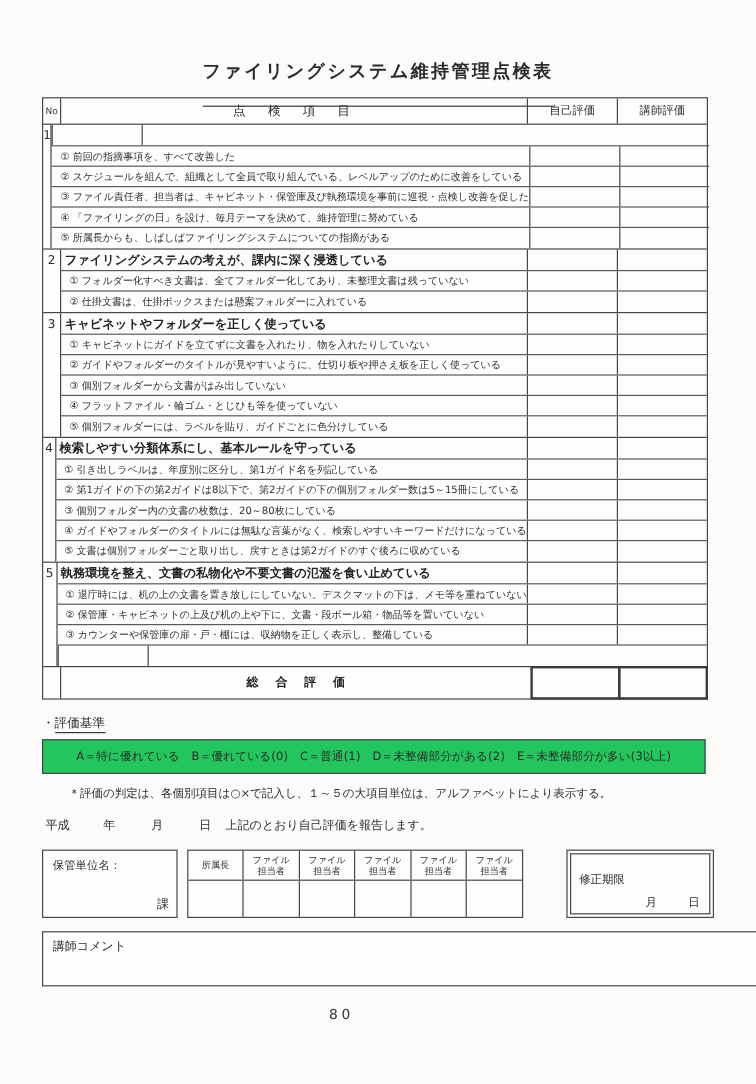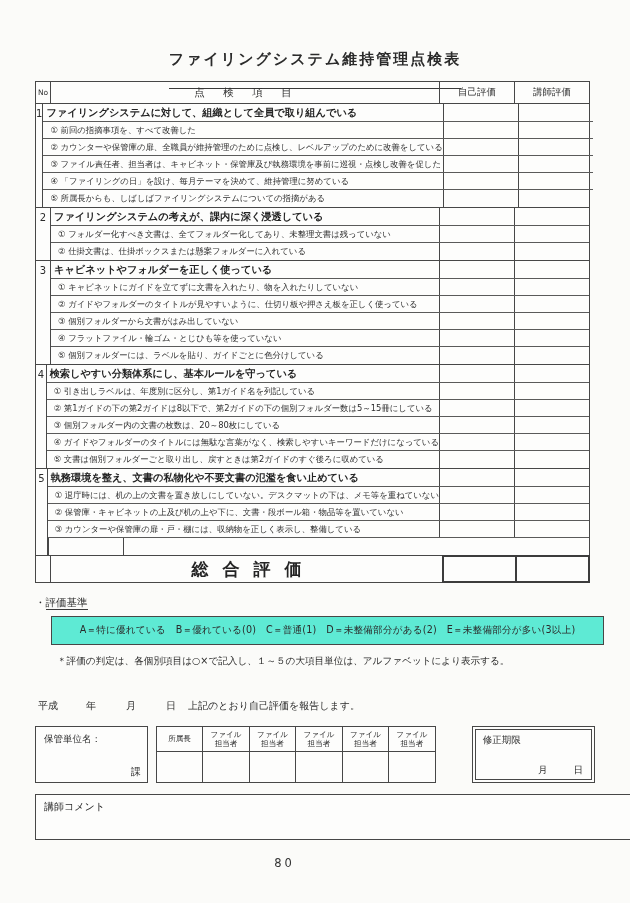--- a/index.html
+++ b/index.html
@@ -62,40 +62,40 @@
     flex:1; display:flex; align-items:center; overflow:hidden; white-space:nowrap;
   }
   .row-main .item-text { font-size:10.2px; font-weight:bold; padding-left:3px; color:#242424; }
   .row-sub  .item-text { font-size:8.4px; padding-left:7px; color:#2e2e2e; }
   .eval-cell { width:75px; border-left:1px solid #474747; }
 
   .total-row { display:flex; height:27px; border-top:1.4px solid #474747; }
   .total-nostrip { width:15px; border-right:1px solid #474747; }
   .total-label {
     flex:1; display:flex; align-items:center; justify-content:center;
-    font-size:17px; font-weight:bold; letter-spacing:14px; color:#242424;
+    font-size:10px; font-weight:bold; letter-spacing:14px; color:#242424;
     padding-left:14px;
   }
   .total-eval {
     width:75px; border:2.2px solid #3c3c3c; margin:-1px -1px -1px 0;
   }
   .total-eval + .total-eval { margin-left:-1px; }
 
   
   .criteria-label { margin-top:13px; font-size:10.5px; color:#2b2b2b; }
   .criteria-label .u { border-bottom:1px solid #3a3a3a; padding-bottom:1px; }
   .criteria-box {
     margin-top:6px; width:553px; height:29px;
-    border:1.4px solid #474747; background:#5eead4;
+    border:1.4px solid #474747; background:#22c55e;
     display:flex; align-items:center; justify-content:center;
-    font-size:9.6px; color:#2b2b2b; letter-spacing:0.2px;margin-left:16px;
+    font-size:9.6px; color:#2b2b2b; letter-spacing:0.2px;
   }
   .note { margin-top:10px; margin-left:22px; font-size:9.6px; color:#2b2b2b; }
 
-  .date-line { margin-top:31px; margin-left:3px; font-size:10px; color:#2b2b2b; }
+  .date-line { margin-top:13px; margin-left:3px; font-size:10px; color:#2b2b2b; }
   .date-line .seg-era { margin-right:28px; }
   .date-line .seg-y, .date-line .seg-m { margin-right:30px; }
   .date-line .seg-d { margin-right:12px; }
 
   
   .footer-row { margin-top:13px; display:flex; align-items:flex-start; }
   .storage-box {
     width:115px; height:57px; border:1.4px solid #474747; background:#fdfdfc;
     padding:6px 6px 3px 8px; display:flex; flex-direction:column; justify-content:space-between;
     font-size:9.5px; color:#2b2b2b;
@@ -113,21 +113,21 @@
   .sig-body { display:flex; height:30px; }
   .sig-body .sig-cell { flex:1; border-right:1px solid #474747; }
   .sig-body .sig-cell:last-child { border-right:none; }
 
   .deadline-outer {
     margin-left:36px; width:126px; height:57px;
     border:1.6px solid #474747; padding:2px; background:#fdfdfc;
   }
   .deadline-inner {
     width:100%; height:100%; border:1px solid #474747;
-    padding:4px 6px 2px 7px;
+    padding:15px 6px 2px 7px;
     display:flex; flex-direction:column; justify-content:space-between;
     font-size:9.5px; color:#2b2b2b;
   }
   .deadline-md { text-align:right; font-size:9.5px; }
   .deadline-md .m { margin-right:26px; }
   .deadline-md .d { margin-right:2px; }
 
   .comment-box {
     margin-top:11px; width:596px; height:46px;
     border:1.4px solid #474747; background:#fdfdfc;
@@ -157,31 +157,30 @@
       <div class="cell-eval">講師評価</div>
     </div>
 
     <div id="sections">
         <div class="section">
           <div class="no-strip">
             <div class="no-digit">1</div>
           </div>
           <div class="sec-rows">
             <div class="row row-main">
-              <div class="item-text">ファイリングシステムに対して、組織として全員で取り組んでいる</div>
               <div class="eval-cell"></div>
               <div class="eval-cell"></div>
             </div>
             <div class="row row-sub">
               <div class="item-text">① 前回の指摘事項を、すべて改善した</div>
               <div class="eval-cell"></div>
               <div class="eval-cell"></div>
             </div>
             <div class="row row-sub">
-              <div class="item-text">② カウンターや保管庫の扉、全職員が維持管理のために点検し、レベルアップのために改善をしている</div>
+              <div class="item-text">② スケジュールを組んで、組織として全員で取り組んでいる、レベルアップのために改善をしている</div>
               <div class="eval-cell"></div>
               <div class="eval-cell"></div>
             </div>
             <div class="row row-sub">
               <div class="item-text">③ ファイル責任者、担当者は、キャビネット・保管庫及び執務環境を事前に巡視・点検し改善を促した</div>
               <div class="eval-cell"></div>
               <div class="eval-cell"></div>
             </div>
             <div class="row row-sub">
               <div class="item-text">④ 「ファイリングの日」を設け、毎月テーマを決めて、維持管理に努めている</div>

